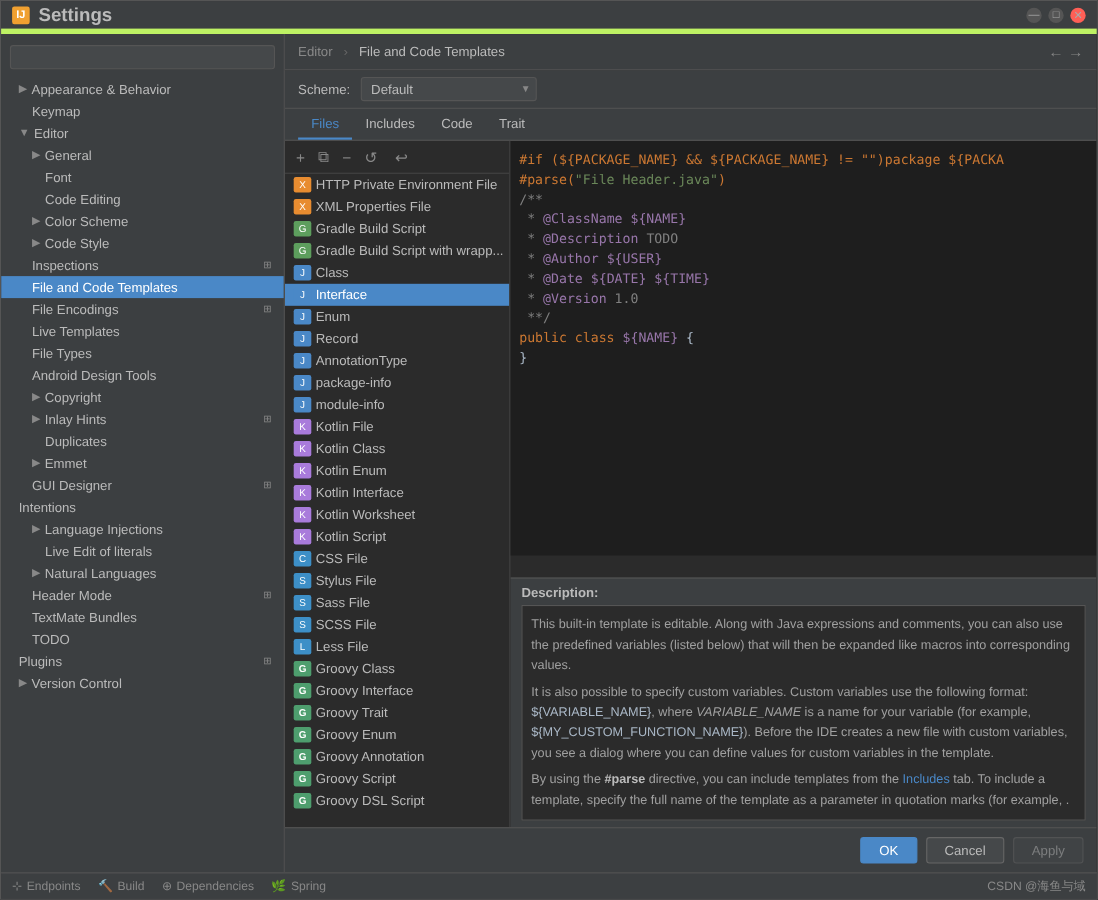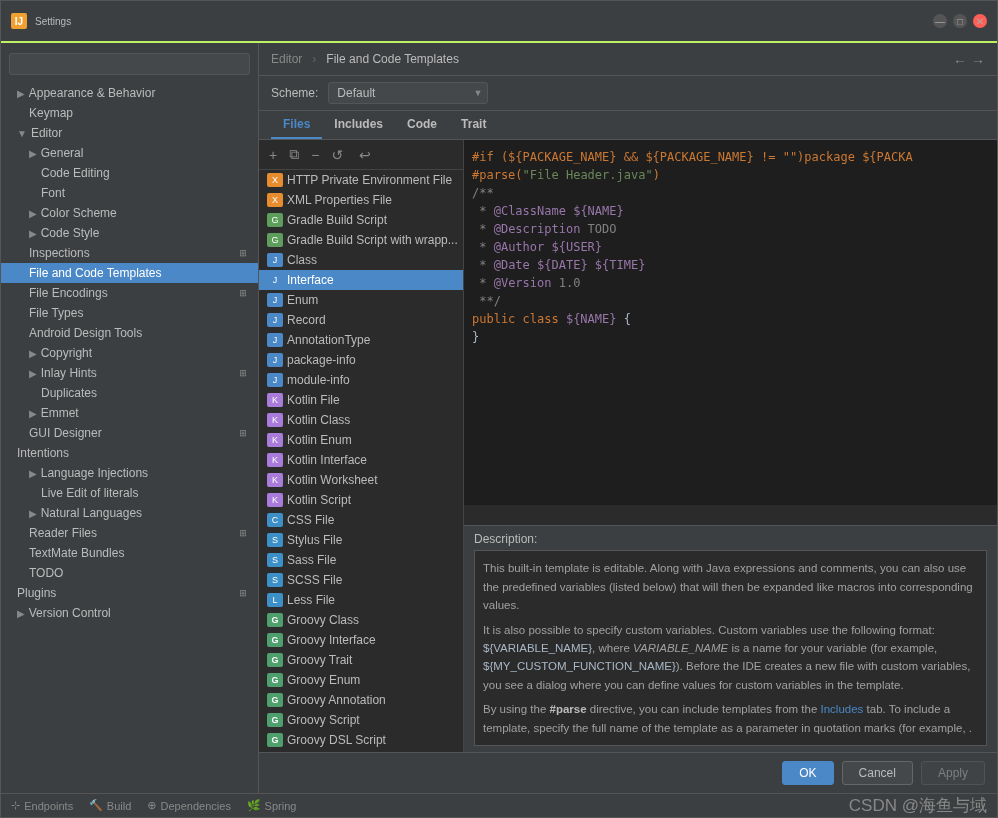--- a/index.html
+++ b/index.html
@@ -15,37 +15,37 @@
     .window {
       width: 998px;
       height: 818px;
       background: #3c3f41;
       border: 1px solid #555;
       display: flex;
       flex-direction: column;
     }
     .titlebar {
       background: #3c3f41;
-      height: 42px;
+      height: 30px;
       display: flex;
       align-items: center;
       padding: 0 10px;
-      border-bottom: 2px solid #bef264;
+      border-bottom: 5px solid #bef264;
       flex-shrink: 0;
     }
     .titlebar-icon {
       width: 16px;
       height: 16px;
       background: #f0a030;
       border-radius: 2px;
       margin-right: 8px;
       display: flex; align-items: center; justify-content: center;
       color: white; font-size: 10px; font-weight: bold;
     }
-    .titlebar-title { color: #bbbbbb; font-size: 10px; flex: 1; }
+    .titlebar-title { color: #bbbbbb; font-size: 17px; flex: 1; font-weight: bold; }
     .titlebar-controls { display: flex; gap: 6px; }
     .titlebar-btn {
       width: 14px; height: 14px;
       background: #555; border-radius: 50%;
       cursor: pointer; display: flex; align-items: center; justify-content: center;
       font-size: 10px; color: #aaa;
     }
     .titlebar-btn.close { background: #ff5f56; }
     .main-content {
       display: flex;
@@ -146,21 +146,20 @@
       padding: 0 12px;
       border-bottom: 1px solid #555;
       flex-shrink: 0;
     }
     .tab {
       padding: 6px 12px;
       cursor: pointer;
       color: #bbbbbb;
       border-bottom: 2px solid transparent;
       font-size: 12px;
-      font-weight: bold;
     }
     .tab.active { color: #4a88c7; border-bottom: 2px solid #4a88c7; }
     .panel-body {
       display: flex;
       flex: 1;
       overflow: hidden;
     }
     
     .file-list {
       width: 205px;
@@ -259,21 +258,21 @@
       gap: 20px;
       margin-bottom: 8px;
     }
     .checkbox-item {
       display: flex;
       align-items: center;
       gap: 5px;
       cursor: pointer;
     }
     .checkbox-item input[type="checkbox"] { cursor: pointer; }
-    .desc-label { color: #bbbbbb; font-size: 12px; margin-bottom: 4px; }
+    .desc-label { color: #bbbbbb; font-size: 12px; margin-bottom: 4px; font-weight: bold; }
     .desc-box {
       background: #2b2b2b;
       border: 1px solid #555;
       padding: 8px;
       font-size: 11.5px;
       color: #a0a0a0;
       line-height: 1.6;
       max-height: 200px;
       overflow-y: auto;
     }
@@ -313,21 +312,21 @@
       border-top: 1px solid #555;
       flex-shrink: 0;
       gap: 16px;
     }
     .taskbar-item {
       display: flex; align-items: center; gap: 4px;
       font-size: 11px; color: #888; cursor: pointer;
     }
     .corner-label {
       margin-left: auto;
-      font-size: 17px;
+      font-size: 11px;
       color: #888;
     }
     
     ::-webkit-scrollbar { width: 6px; height: 6px; }
     ::-webkit-scrollbar-track { background: #2b2b2b; }
     ::-webkit-scrollbar-thumb { background: #555; border-radius: 3px; }
   </style>
 </head>
 <body>
 
@@ -364,25 +363,25 @@
         <span class="expand-icon">▼</span>
         <span>Editor</span>
       </div>
       
       <div class="sidebar-item" style="padding-left:28px">
         <span class="expand-icon">▶</span>
         <span>General</span>
       </div>
       
       <div class="sidebar-item" style="padding-left:40px">
+        <span>Font</span>
+      </div>
+      
+      <div class="sidebar-item" style="padding-left:40px">
         <span>Code Editing</span>
-      </div>
-      
-      <div class="sidebar-item" style="padding-left:40px">
-        <span>Font</span>
       </div>
       
       <div class="sidebar-item" style="padding-left:28px">
         <span class="expand-icon">▶</span>
         <span>Color Scheme</span>
       </div>
       
       <div class="sidebar-item" style="padding-left:28px">
         <span class="expand-icon">▶</span>
         <span>Code Style</span>
@@ -399,20 +398,23 @@
         <span>File and Code Templates</span>
       </div>
       
       <div class="sidebar-item" style="padding-left:28px">
         <span>File Encodings</span>
         <span class="badge">
             <span class="badge-icon">⊞</span>
           </span>
       </div>
       
+      <div class="sidebar-item" style="padding-left:28px">
+        <span>Live Templates</span>
+      </div>
       
       <div class="sidebar-item" style="padding-left:28px">
         <span>File Types</span>
       </div>
       
       <div class="sidebar-item" style="padding-left:28px">
         <span>Android Design Tools</span>
       </div>
       
       <div class="sidebar-item" style="padding-left:28px">
@@ -456,21 +458,21 @@
       <div class="sidebar-item" style="padding-left:40px">
         <span>Live Edit of literals</span>
       </div>
       
       <div class="sidebar-item" style="padding-left:28px">
         <span class="expand-icon">▶</span>
         <span>Natural Languages</span>
       </div>
       
       <div class="sidebar-item" style="padding-left:28px">
-        <span>Reader Files</span>
+        <span>Header Mode</span>
         <span class="badge">
             <span class="badge-icon">⊞</span>
           </span>
       </div>
       
       <div class="sidebar-item" style="padding-left:28px">
         <span>TextMate Bundles</span>
       </div>
       
       <div class="sidebar-item" style="padding-left:28px">

